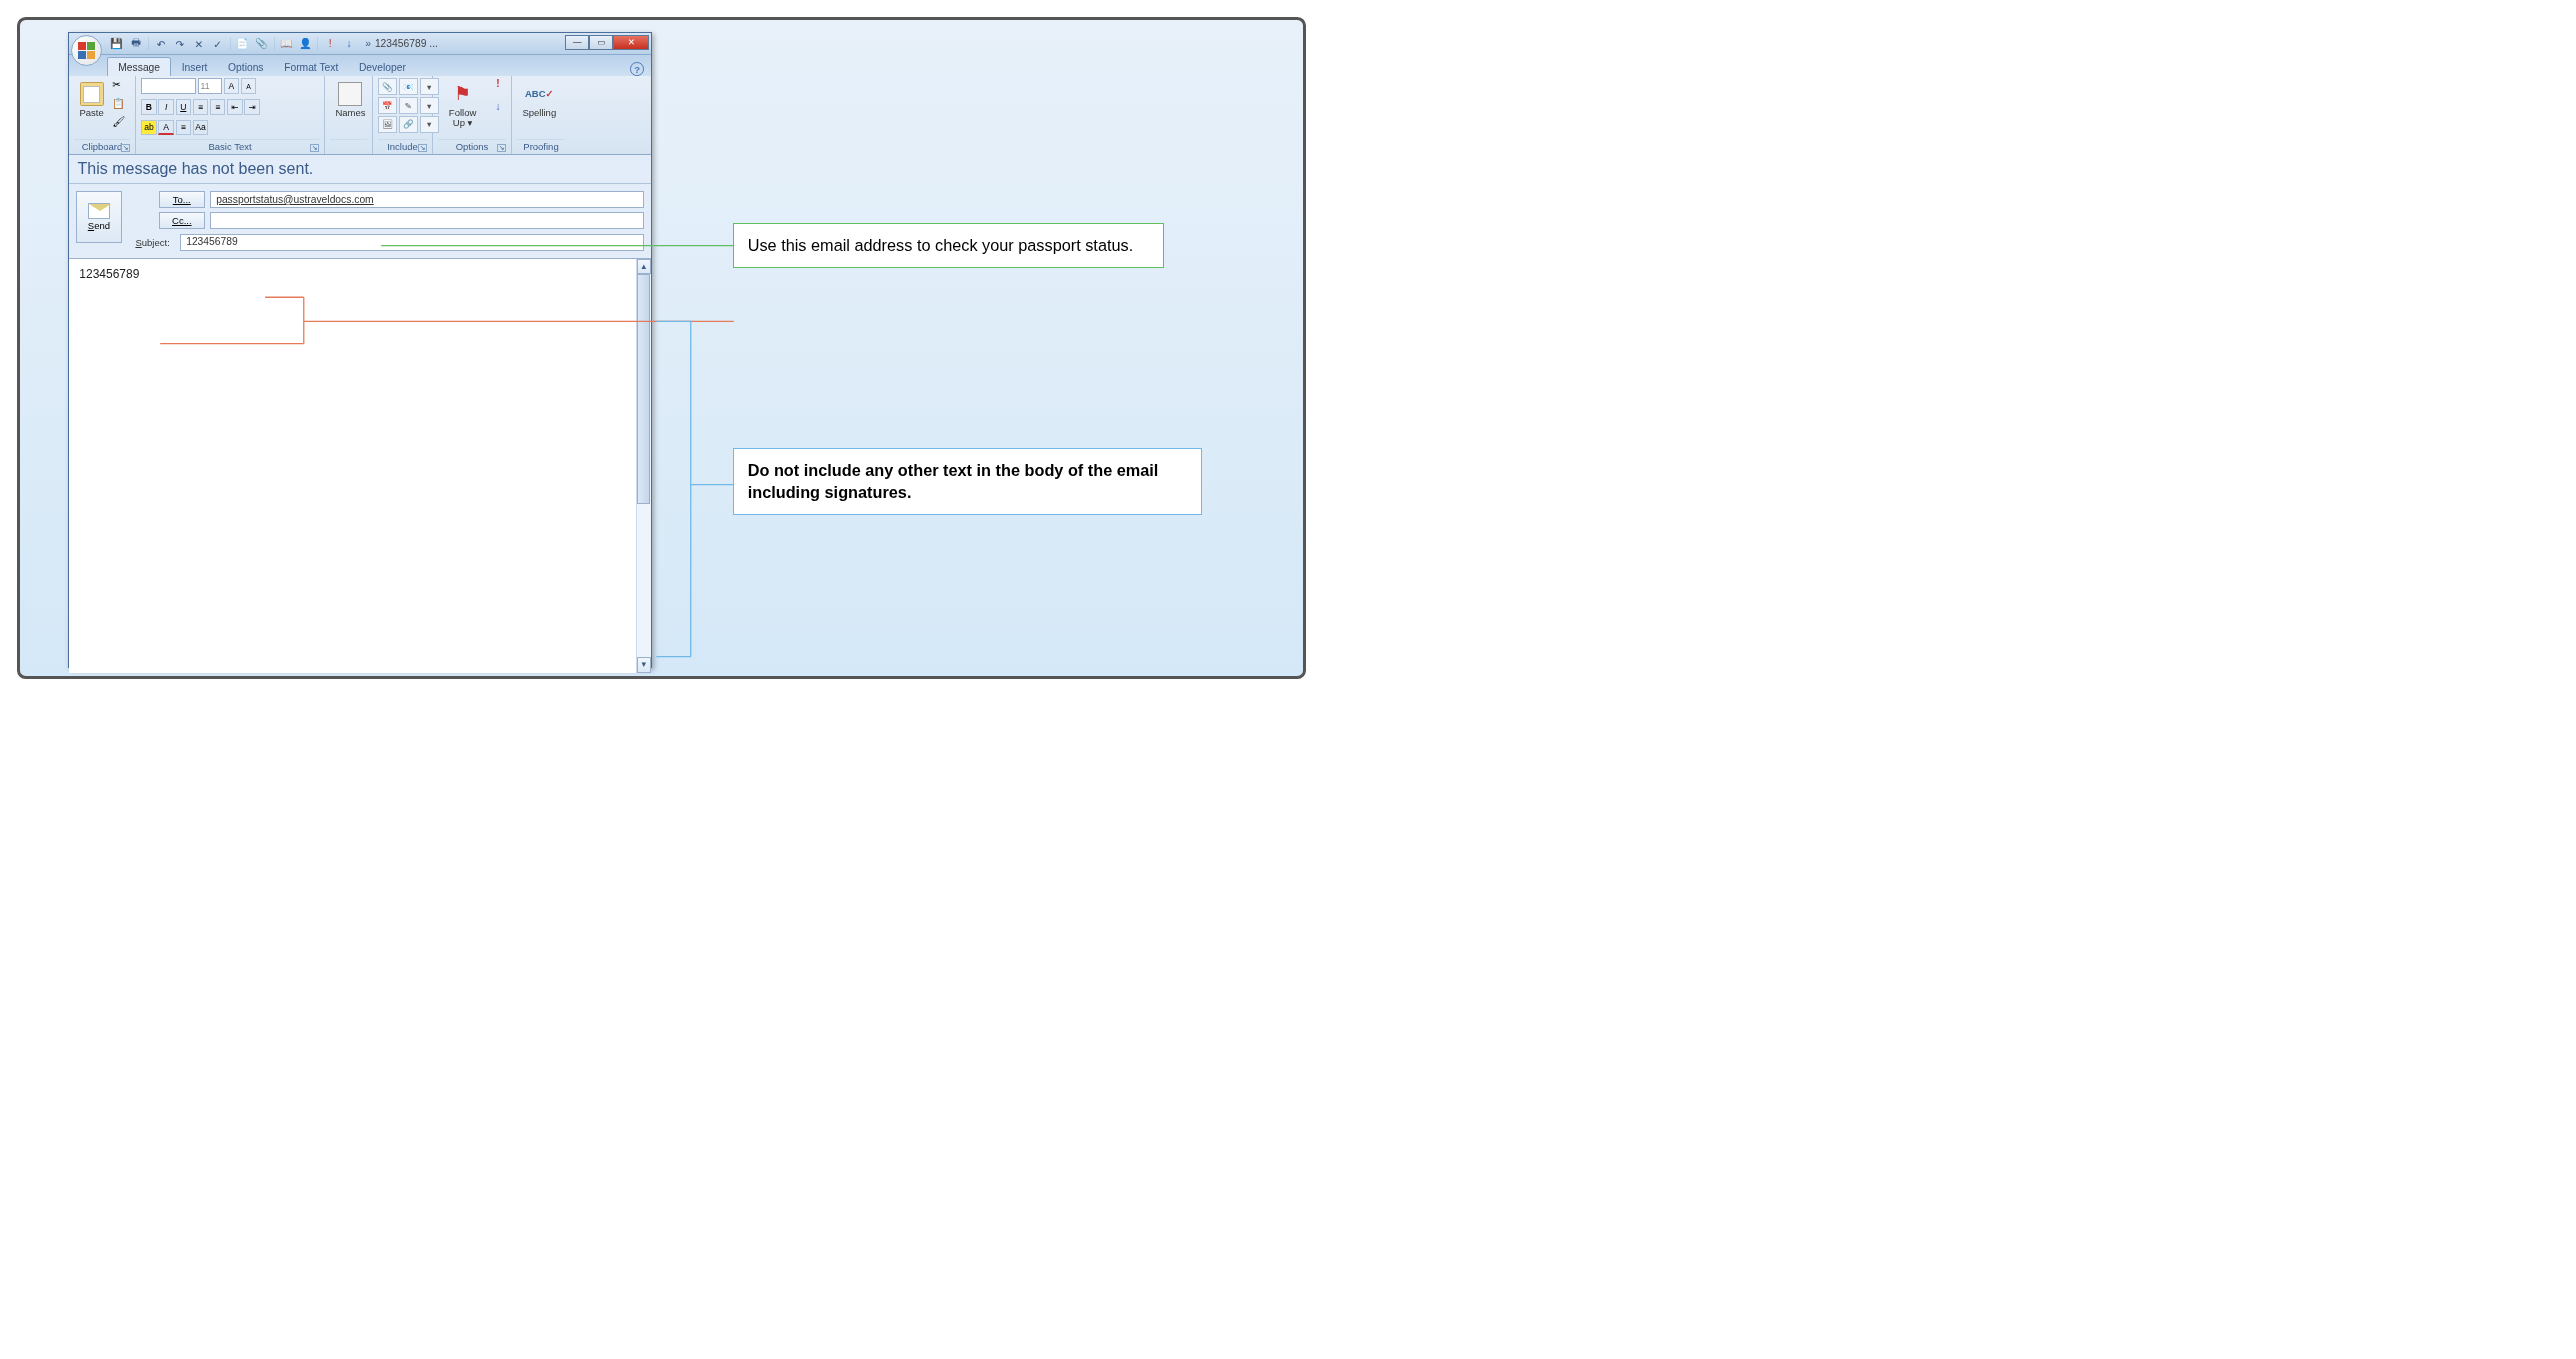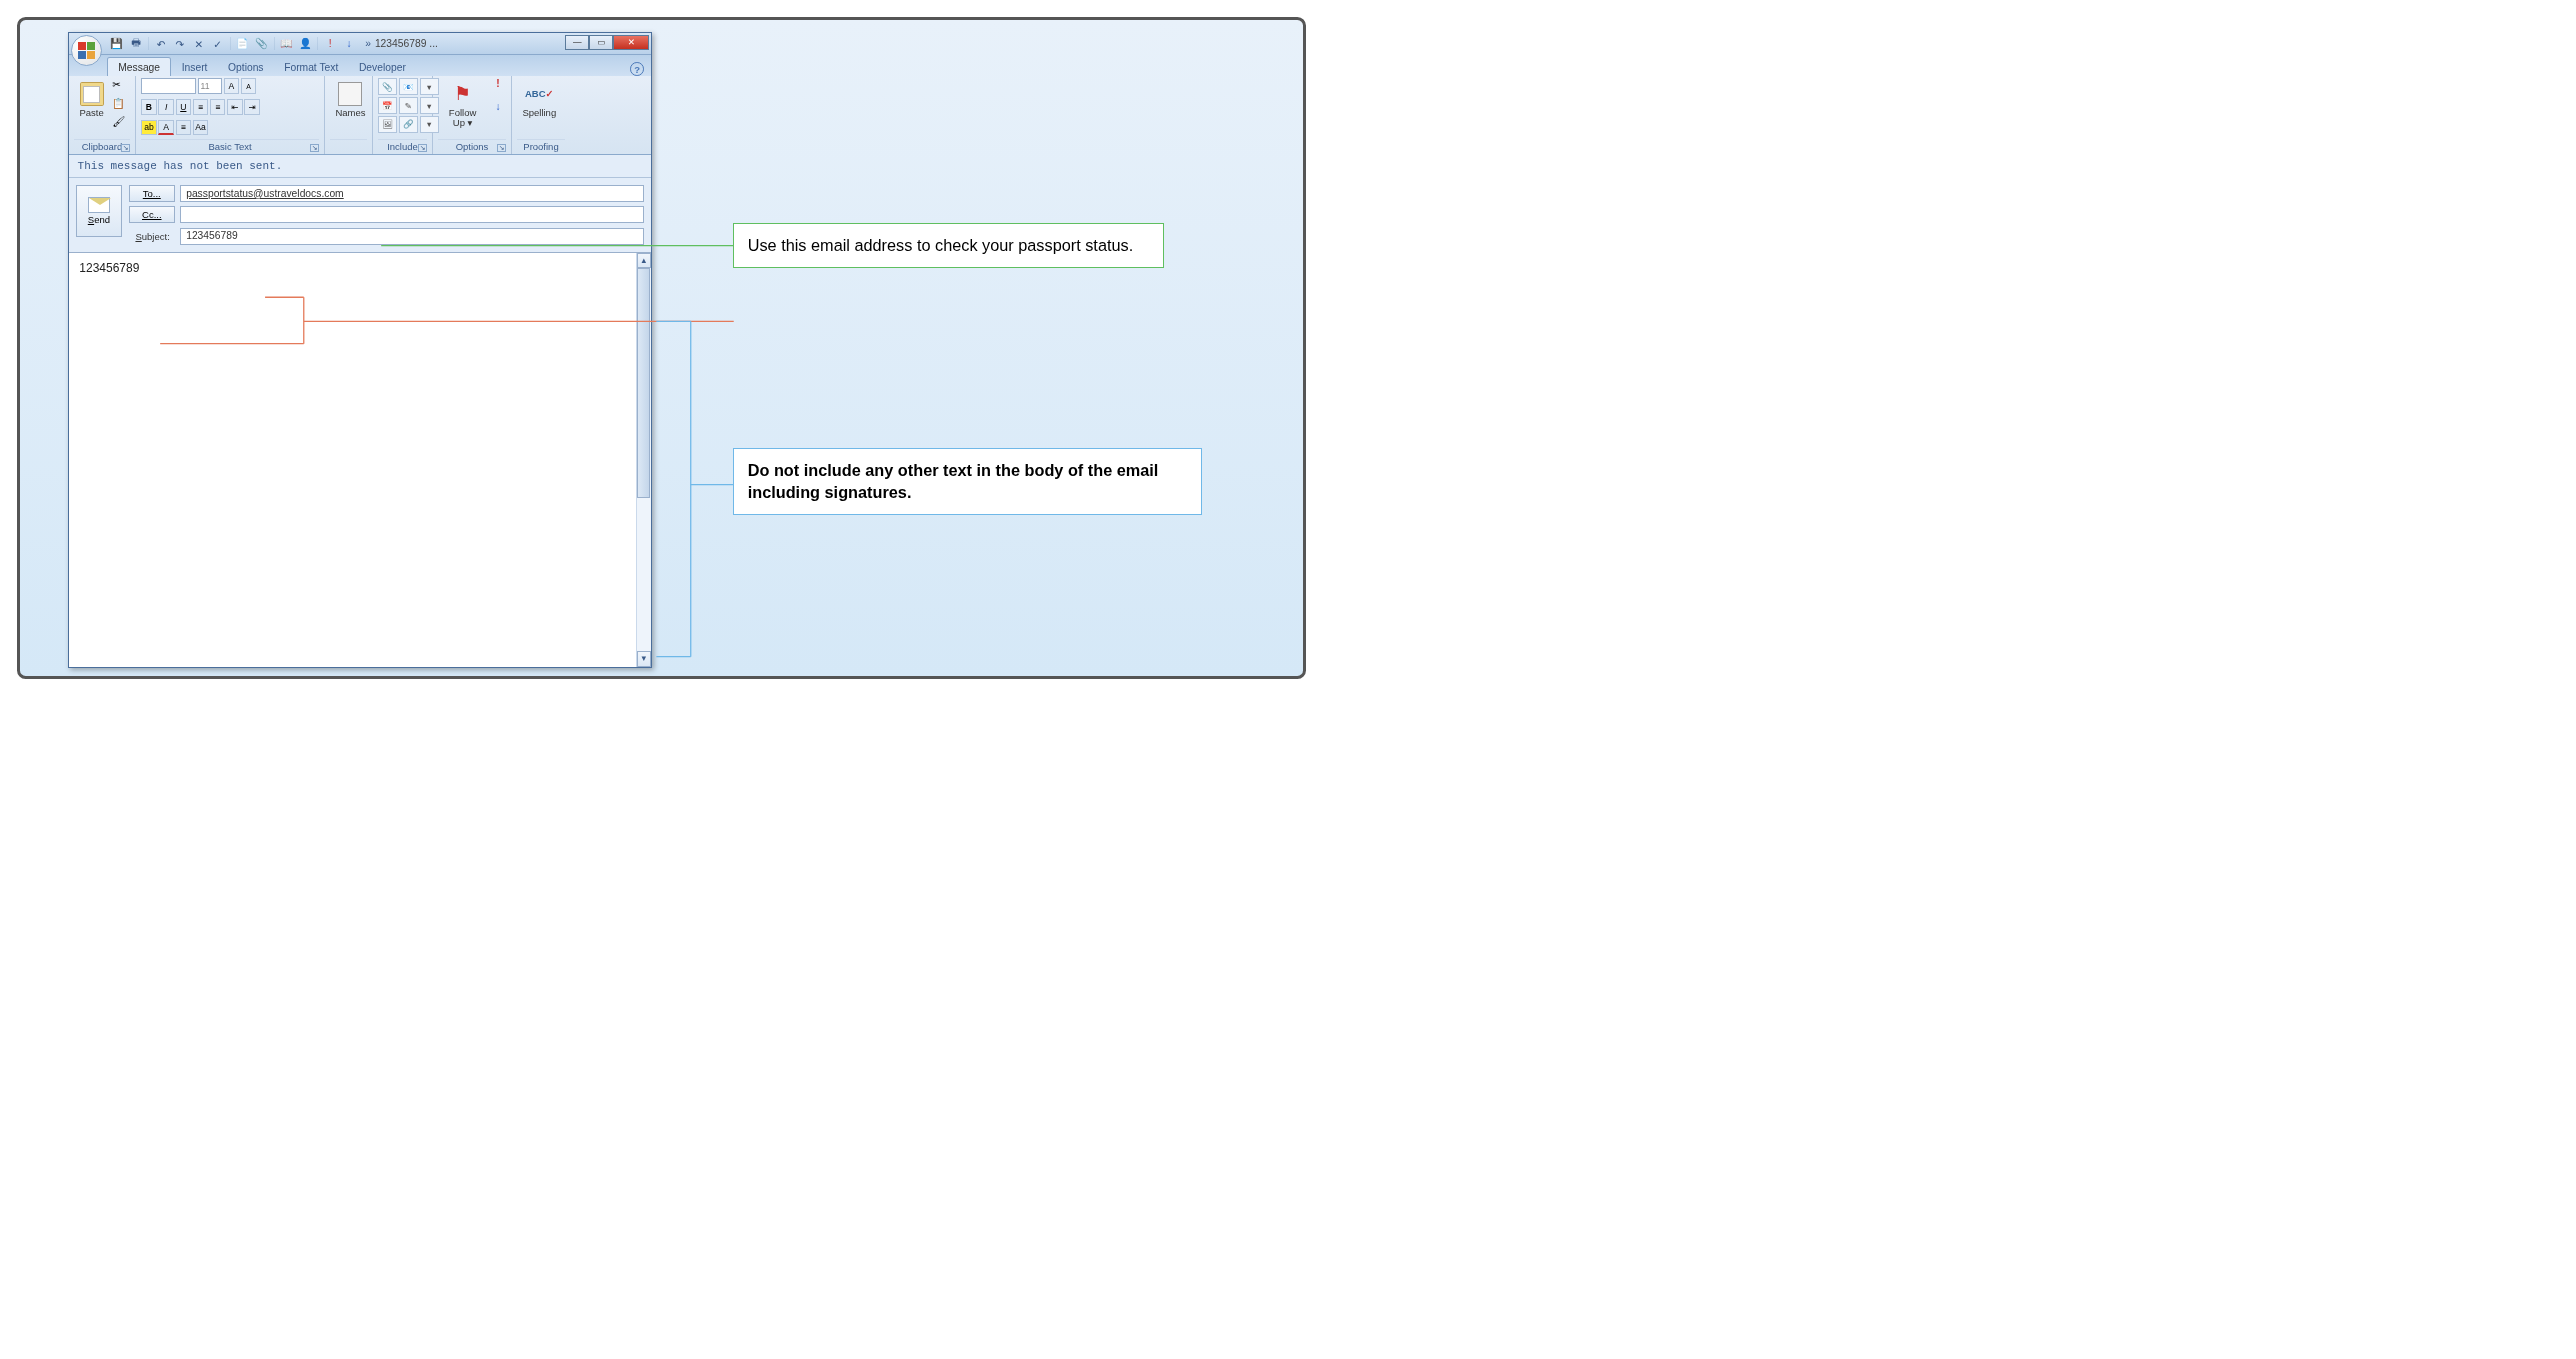--- a/index.html
+++ b/index.html
@@ -76,31 +76,31 @@
 .smallcol { display:flex; flex-direction:column; gap:2.6px; }
 .smallcol .i { width:15.5px;height:15.5px; }
 .btgrid { display:grid; grid-template-columns:repeat(3,19px); grid-template-rows:repeat(3,17px); gap:1.7px;}
 .btgrid .c { border:0.9px solid #b0c4dc; background:#f0f5fb; display:flex;align-items:center;justify-content:center; font-size:8.6px; color:#555;}
 .fontrow { display:flex; gap:1.7px; margin-bottom:1.7px;}
 .fontrow .combo { height:15.5px; border:0.9px solid #9ab0cc; background:#fff; font-size:8.6px; padding:0.9px 1.7px; color:#888; display:flex;align-items:center;}
 .fontrow .combo.name{width:55px;}
 .fontrow .combo.size{width:24px;}
 .fontrow .aA{ width:15.5px;height:15.5px;border:0.9px solid #b0c4dc;display:flex;align-items:center;justify-content:center;font-size:8.6px;}
 
-.infobar { padding:5.2px 8.6px; color:#3a5a88; font-size:11px; background:#e3edf9; border-bottom:0.9px solid #b0c4dc;font-family:Liberation Mono, monospace;}
+.infobar { padding:5.2px 8.6px; color:#3a5a88; font-size:16px; background:#e3edf9; border-bottom:0.9px solid #b0c4dc;}
 
 .header-fields { display:flex; padding:6.9px; gap:6.9px; background:#e3edf9; }
 .send-btn { width:46px; height:52px; background:linear-gradient(to bottom,#f6f9fd,#dce8f5); border:0.9px solid #9ab0cc; display:flex;flex-direction:column;align-items:center;justify-content:center;gap:1.7px;}
 .send-btn .env { width:22.3px;height:15.5px;border:0.9px solid #9ab0cc;background:#fff;position:relative;}
 .send-btn .env::after{content:"";position:absolute;left:0;top:0;border-left:11.2px solid transparent;border-right:11.2px solid transparent;border-top:7.7px solid #e0d080;}
 .send-btn .lbl { font-size:9.5px; }
 .send-btn .lbl u{text-decoration:underline;}
 .fields { flex:1; display:flex; flex-direction:column; gap:4.3px; }
 .fieldrow { display:flex; align-items:center; gap:5.2px; }
-.fieldbtn { width:46px; height:17px; border:0.9px solid #9ab0cc; background:linear-gradient(to bottom,#f6f9fd,#dce8f5); font-size:9.5px; display:flex;align-items:center;justify-content:center;}
+.fieldbtn { width:46px; height:17px; border:0.9px solid #9ab0cc; background:linear-gradient(to bottom,#f6f9fd,#dce8f5); font-size:9.5px; display:flex;align-items:center;justify-content:center;margin-left:30px;}
 .fieldbtn span{text-decoration:underline;}
 .fieldlabel { width:46px; font-size:9.5px; color:#333; text-align:center; padding-left:1.7px;}
 .fieldinput { flex:1; height:17px; border:0.9px solid #9ab0cc; background:#fff; padding:1.7px 5.2px; font-size:10.3px; color:#333;}
 .fieldinput.to { text-decoration:underline; color:#333;}
 
 .body-area { flex:1; display:flex; background:#fff; border-top:0.9px solid #9ab0cc; height: calc(100% - 22.3px - 20.6px - 79px - 25px - 72px); position:relative;}
 .body-text { flex:1; padding:8.6px 10.3px; font-size:12px; color:#222; }
 .scroll { width:15.5px; background:#e3edf9; border-left:0.9px solid #cad9eb; display:flex; flex-direction:column; }
 .scroll .arr { height:15.5px; border:0.9px solid #9ab0cc; background:linear-gradient(to bottom,#f0f5fb,#dce8f5); display:flex;align-items:center;justify-content:center; font-size:7.7px; color:#3a5a88;}
 .scroll .track { flex:1; background:#eef4fb; position:relative;}

